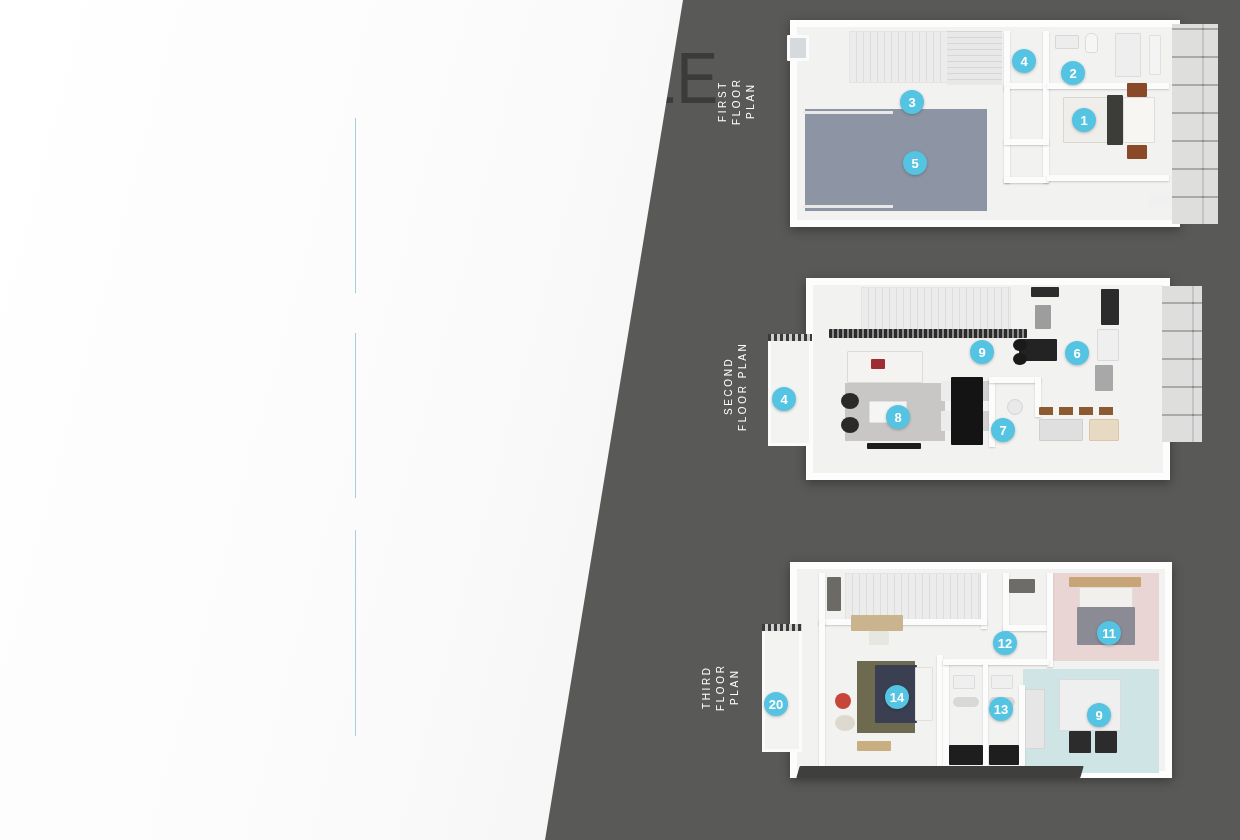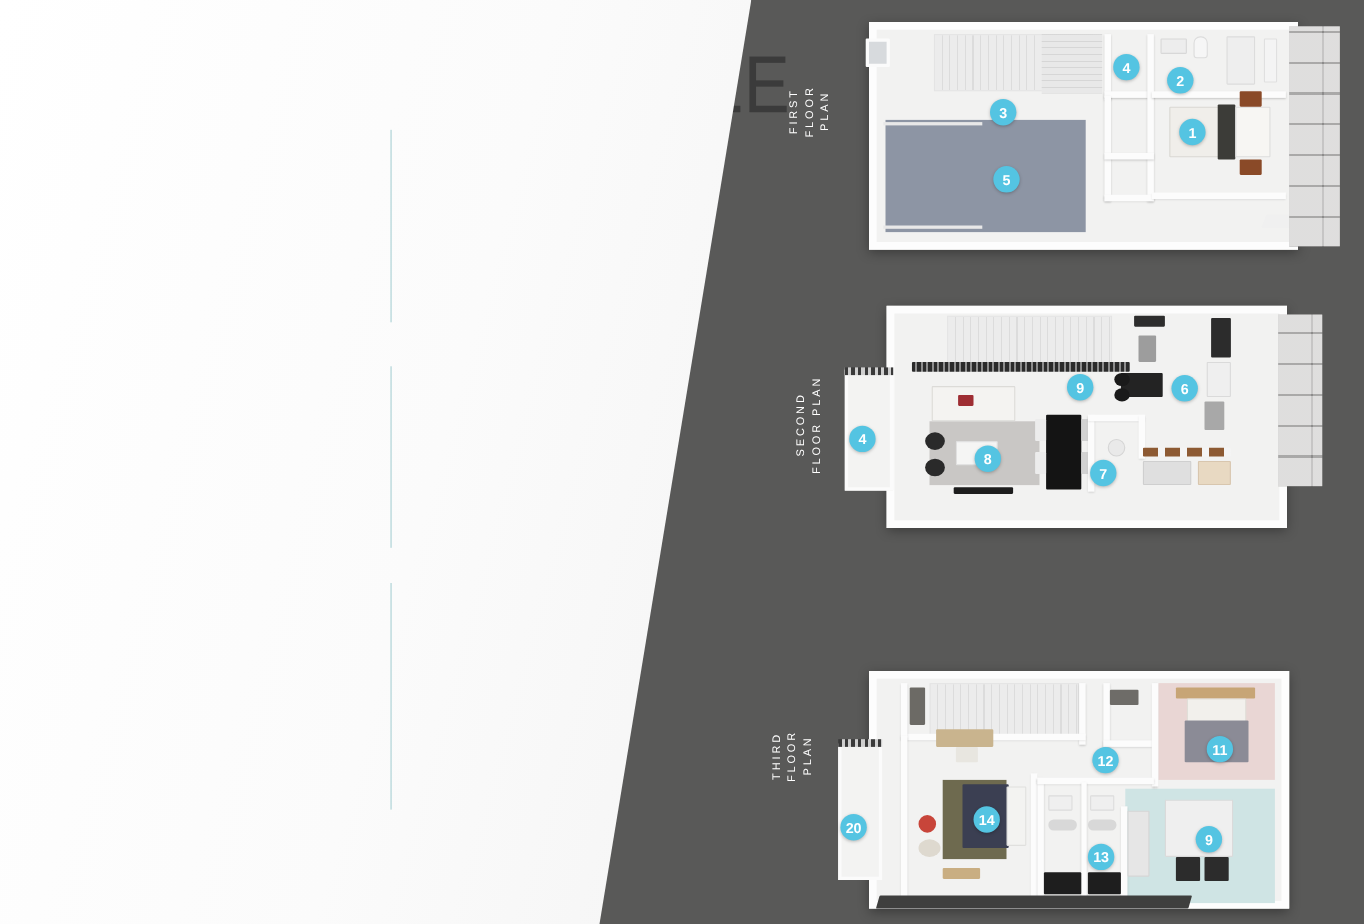--- a/index.html
+++ b/index.html
@@ -432,21 +432,21 @@
       <div class="marker" style="left:157px;top:55px;">9</div>
     </div>
 
     <div class="balc" style="left:-38px;top:58px;width:44px;height:110px;"></div>
     <div class="rail" style="left:-38px;top:56px;width:44px;height:7px;background:repeating-linear-gradient(90deg,#3a3a3a 0 3px,#cfcfcf 3px 6px);"></div>
     <div class="marker" style="left:-34px;top:109px;">4</div>
 
     <div class="tile" style="left:356px;top:8px;width:40px;height:156px;"></div>
   </div>
 
-  <div class="plan" style="left:790px;top:562px;width:382px;height:216px;margin-top:48px;">
+  <div class="plan" style="left:790px;top:562px;width:382px;height:216px;">
     <div class="plan-shell">
 
       <div class="rm" style="left:256px;top:4px;width:106px;height:88px;background:#e9d6d4;"></div>
       <div class="furn" style="left:272px;top:8px;width:72px;height:10px;background:#c7a576;"></div>
       <div class="furn" style="left:282px;top:18px;width:54px;height:22px;background:#f2f0ec;border:1px solid #e0ded8;"></div>
       <div class="furn" style="left:280px;top:38px;width:58px;height:38px;background:#8b8b96;"></div>
 
       <div class="rm" style="left:226px;top:100px;width:136px;height:104px;background:#cfe4e4;"></div>
       <div class="furn" style="left:262px;top:110px;width:62px;height:52px;background:#efefef;border:1px solid #dadada;"></div>
       <div class="furn" style="left:272px;top:162px;width:22px;height:22px;background:#2c2c2c;"></div>
@@ -481,21 +481,21 @@
       <div class="furn" style="left:156px;top:106px;width:22px;height:14px;background:#efefef;border:1px solid #dcdcdc;"></div>
       <div class="furn" style="left:194px;top:106px;width:22px;height:14px;background:#efefef;border:1px solid #dcdcdc;"></div>
       <div class="furn" style="left:156px;top:128px;width:26px;height:10px;background:#d8d8d8;border-radius:5px;"></div>
       <div class="furn" style="left:192px;top:128px;width:26px;height:10px;background:#d8d8d8;border-radius:5px;"></div>
       <div class="furn" style="left:152px;top:176px;width:34px;height:20px;background:#1e1e1e;"></div>
       <div class="furn" style="left:192px;top:176px;width:30px;height:20px;background:#1e1e1e;"></div>
       <div class="furn" style="left:228px;top:120px;width:20px;height:60px;background:#e6e6e6;border:1px solid #d5d5d5;"></div>
 
       <div class="marker" style="left:300px;top:52px;">11</div>
       <div class="marker" style="left:290px;top:134px;">9</div>
-      <div class="marker" style="left:192px;top:150px;">13</div>
+      <div class="marker" style="left:192px;top:128px;">13</div>
       <div class="marker" style="left:88px;top:116px;">14</div>
       <div class="marker" style="left:196px;top:62px;">12</div>
     </div>
 
     <div class="balc" style="left:-28px;top:66px;width:40px;height:124px;"></div>
     <div class="rail" style="left:-28px;top:62px;width:40px;height:7px;background:repeating-linear-gradient(90deg,#3a3a3a 0 3px,#cfcfcf 3px 6px);"></div>
     <div class="marker" style="left:-26px;top:130px;">20</div>
 
     <div class="furn" style="left:8px;top:204px;width:284px;height:12px;background:#3f3f3e;transform:skewX(-16deg);"></div>
   </div>

